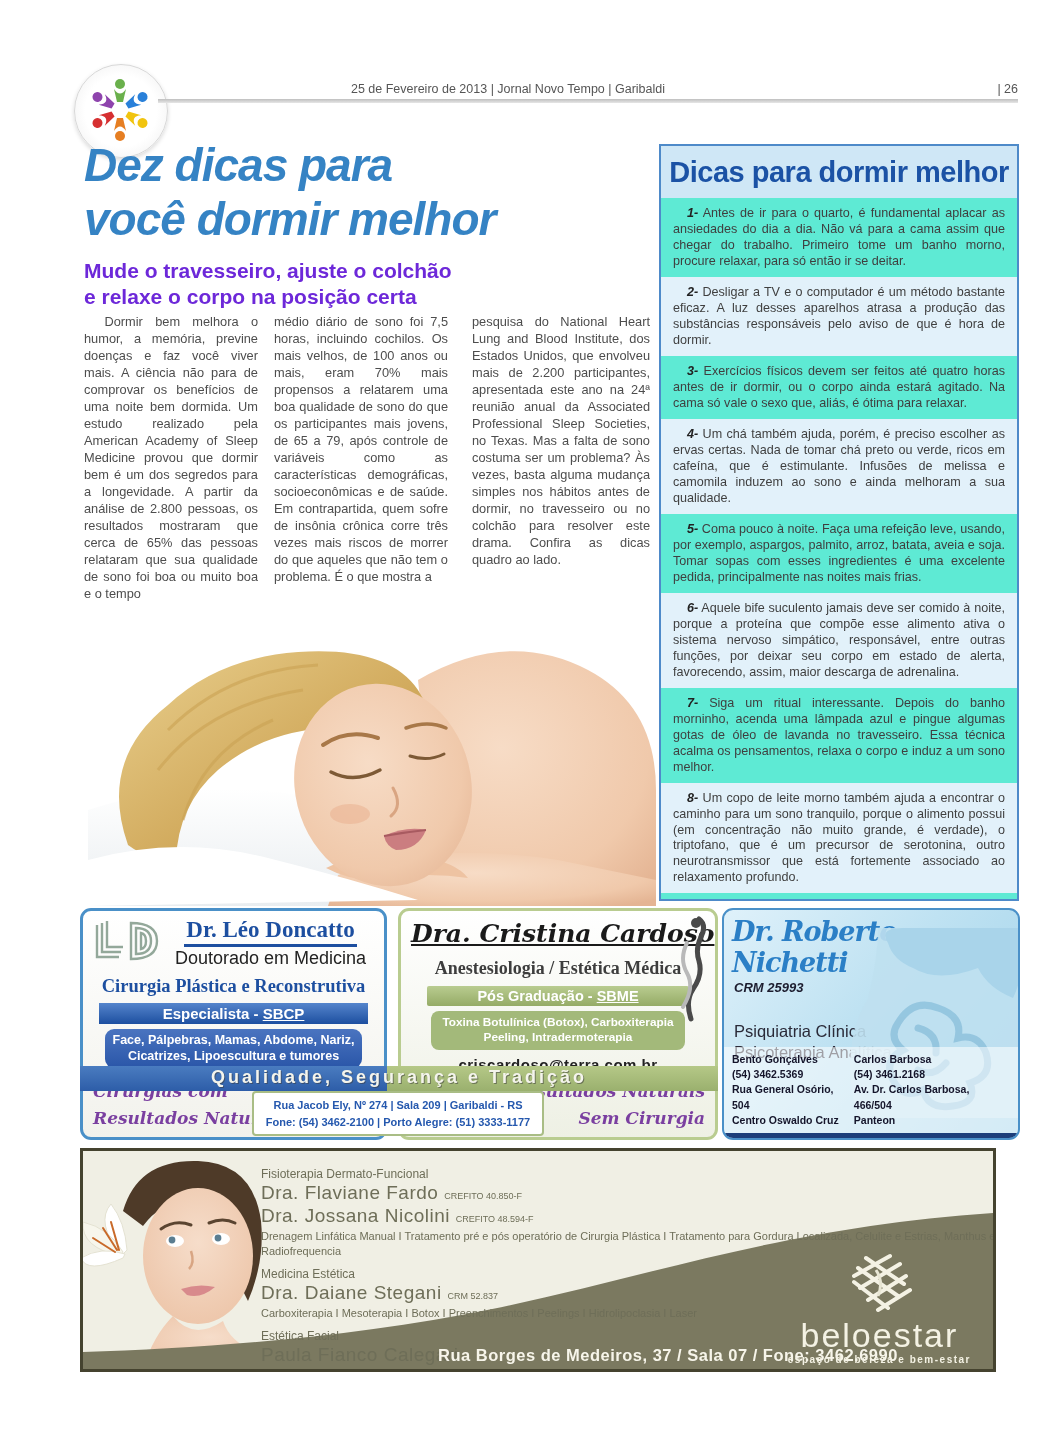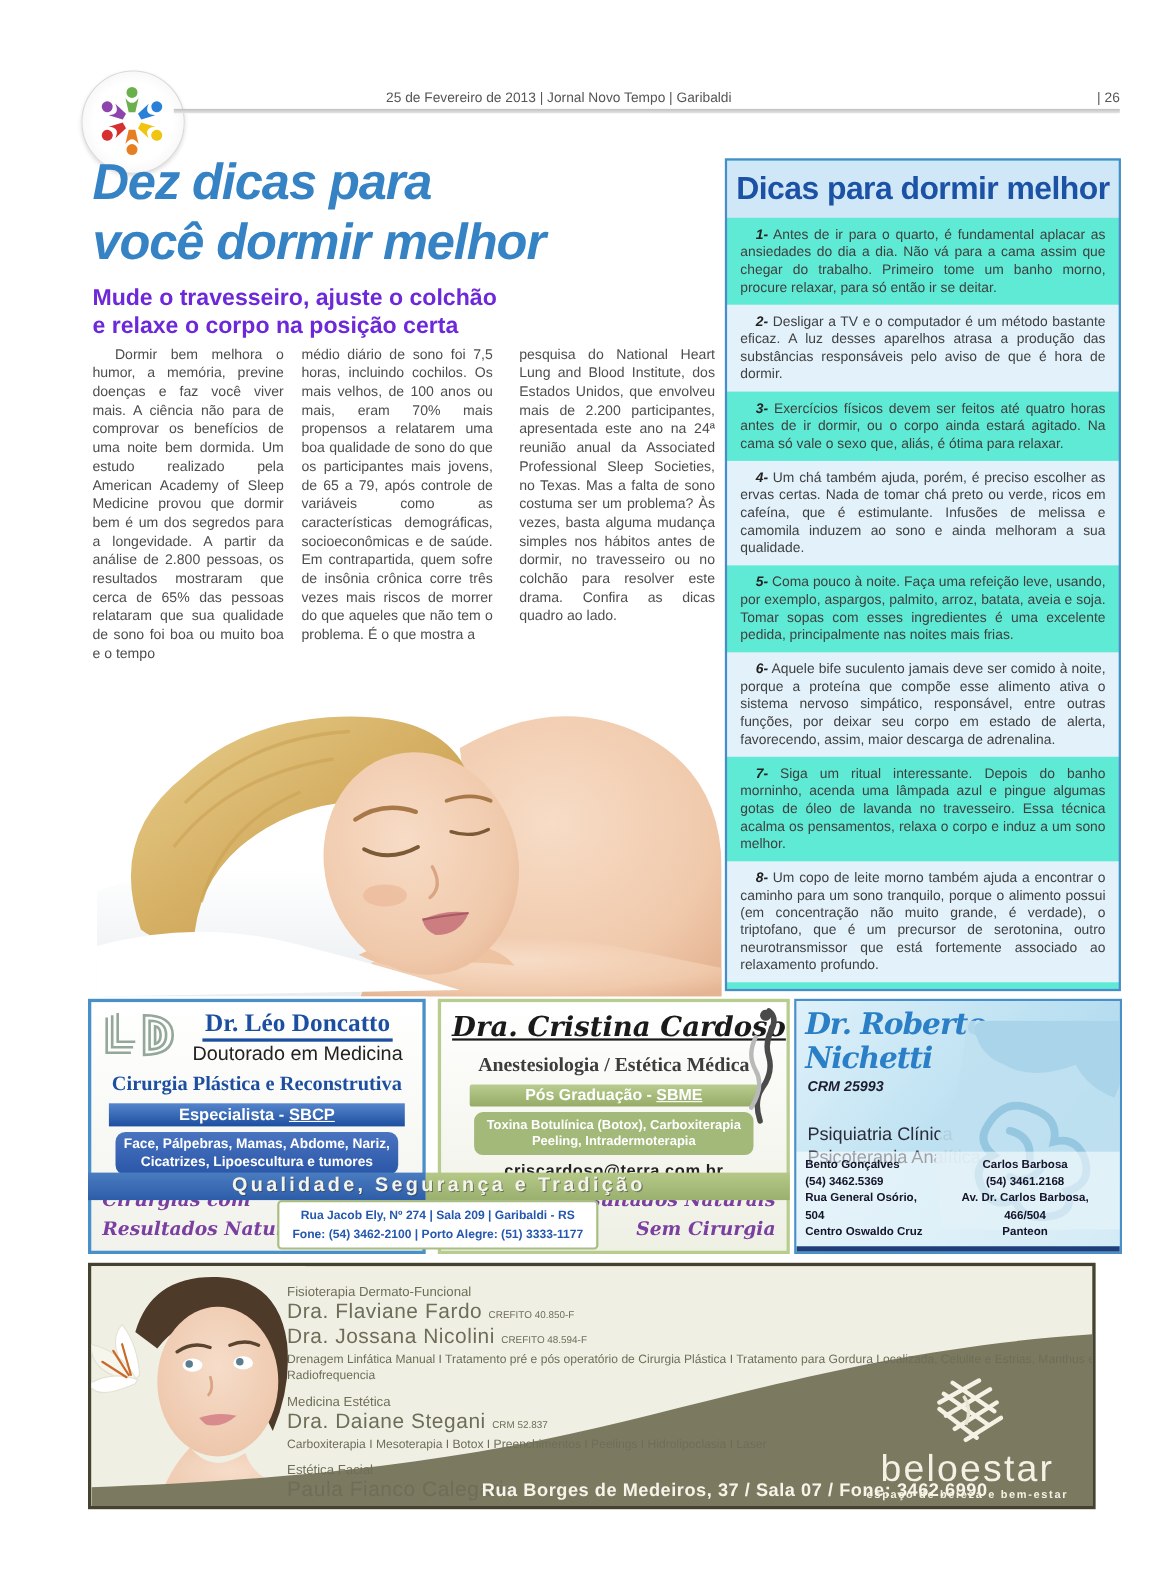--- a/index.html
+++ b/index.html
@@ -35,21 +35,21 @@
   
   .tips{position:absolute;left:659px;top:144px;width:360px;height:757px;
         border:2px solid #4e8ac9;background:#5eead4;box-sizing:border-box;overflow:hidden;}
   .tips-title{background:#cfe7f6;padding:10px 6px 9px;text-align:center;
               font-size:29px;font-weight:bold;color:#1b52a5;letter-spacing:-0.5px;}
   .tip{padding:8px 12px 7px;font-size:12.6px;line-height:1.27;color:#3f3f3f;text-align:justify;}
   .tip:nth-child(even){background:#e2f1fa;}
   .tip .num{font-weight:bold;font-style:italic;color:#222;padding-left:14px;}
 
   
-  .ad{position:absolute;top:908px;height:232px;box-sizing:border-box;background:#fff;}
+  .ad{position:absolute;top:908px;height:232px;box-sizing:border-box;background:#fff;border-radius:11px;}
   .ad-don{left:80px;width:307px;border:3px solid #4a90c8;background:linear-gradient(#ffffff,#f2f2ec);}
   .ad-car{left:398px;width:320px;border:3px solid #b9cc90;background:linear-gradient(#ffffff,#eef0e4);}
   .ad-nic{left:722px;width:298px;border:2px solid #4a90c8;
           background:linear-gradient(130deg,#dff1fa 0%,#bfe2f2 45%,#9fd2ea 100%);overflow:hidden;}
 
   .don-head{display:flex;align-items:flex-start;padding:6px 8px 0;}
   .don-namecol{flex:1;text-align:center;}
   .don-name{font-family:"Liberation Serif",serif;font-weight:bold;font-size:23px;color:#1d4fa0;
             border-bottom:3px solid #1d4fa0;display:inline-block;padding:0 2px 1px;}
   .don-degree{font-size:18px;color:#222;margin-top:1px;}
@@ -90,21 +90,21 @@
   .car-fig{position:absolute;right:4px;top:4px;}
 
   .nic-name{font-family:"DejaVu Serif",serif;font-style:italic;font-weight:bold;font-size:27px;
             color:#2b7fc6;padding:6px 6px 0 8px;letter-spacing:-1px;}
   .nic-crm{font-size:13px;font-weight:bold;font-style:italic;color:#1c1c2e;padding:2px 0 0 10px;}
   .nic-lines{font-size:16.5px;color:#2a2a38;padding:26px 0 0 10px;line-height:1.3;}
   .nic-art{position:absolute;right:-10px;top:18px;}
   .nic-foot{position:absolute;left:0;right:0;bottom:5px;background:rgba(255,255,255,.55);
             display:flex;justify-content:space-between;padding:5px 8px;font-size:10.5px;
             font-weight:bold;color:#14142a;line-height:1.45;}
-  .nic-foot .right{text-align:center;}
+  .nic-foot .right{text-align:left;}
   .nic-bottom{position:absolute;left:0;right:0;bottom:0;height:5px;background:#1d3e7a;}
 
   
   .bel{position:absolute;left:80px;top:1148px;width:916px;height:224px;box-sizing:border-box;
        border:3px solid #45432f;background:#f0efe4;overflow:hidden;}
   .bel-photo{position:absolute;left:0;top:0;}
   .bel-swoosh{position:absolute;left:0;top:0;width:100%;height:100%;}
   .bel-text{position:absolute;left:178px;top:8px;width:560px;color:#6e6e58;z-index:3;}
   .bel-label{font-size:12px;margin-top:8px;}
   .bel-name{font-size:19px;letter-spacing:.5px;margin-top:1px;}

